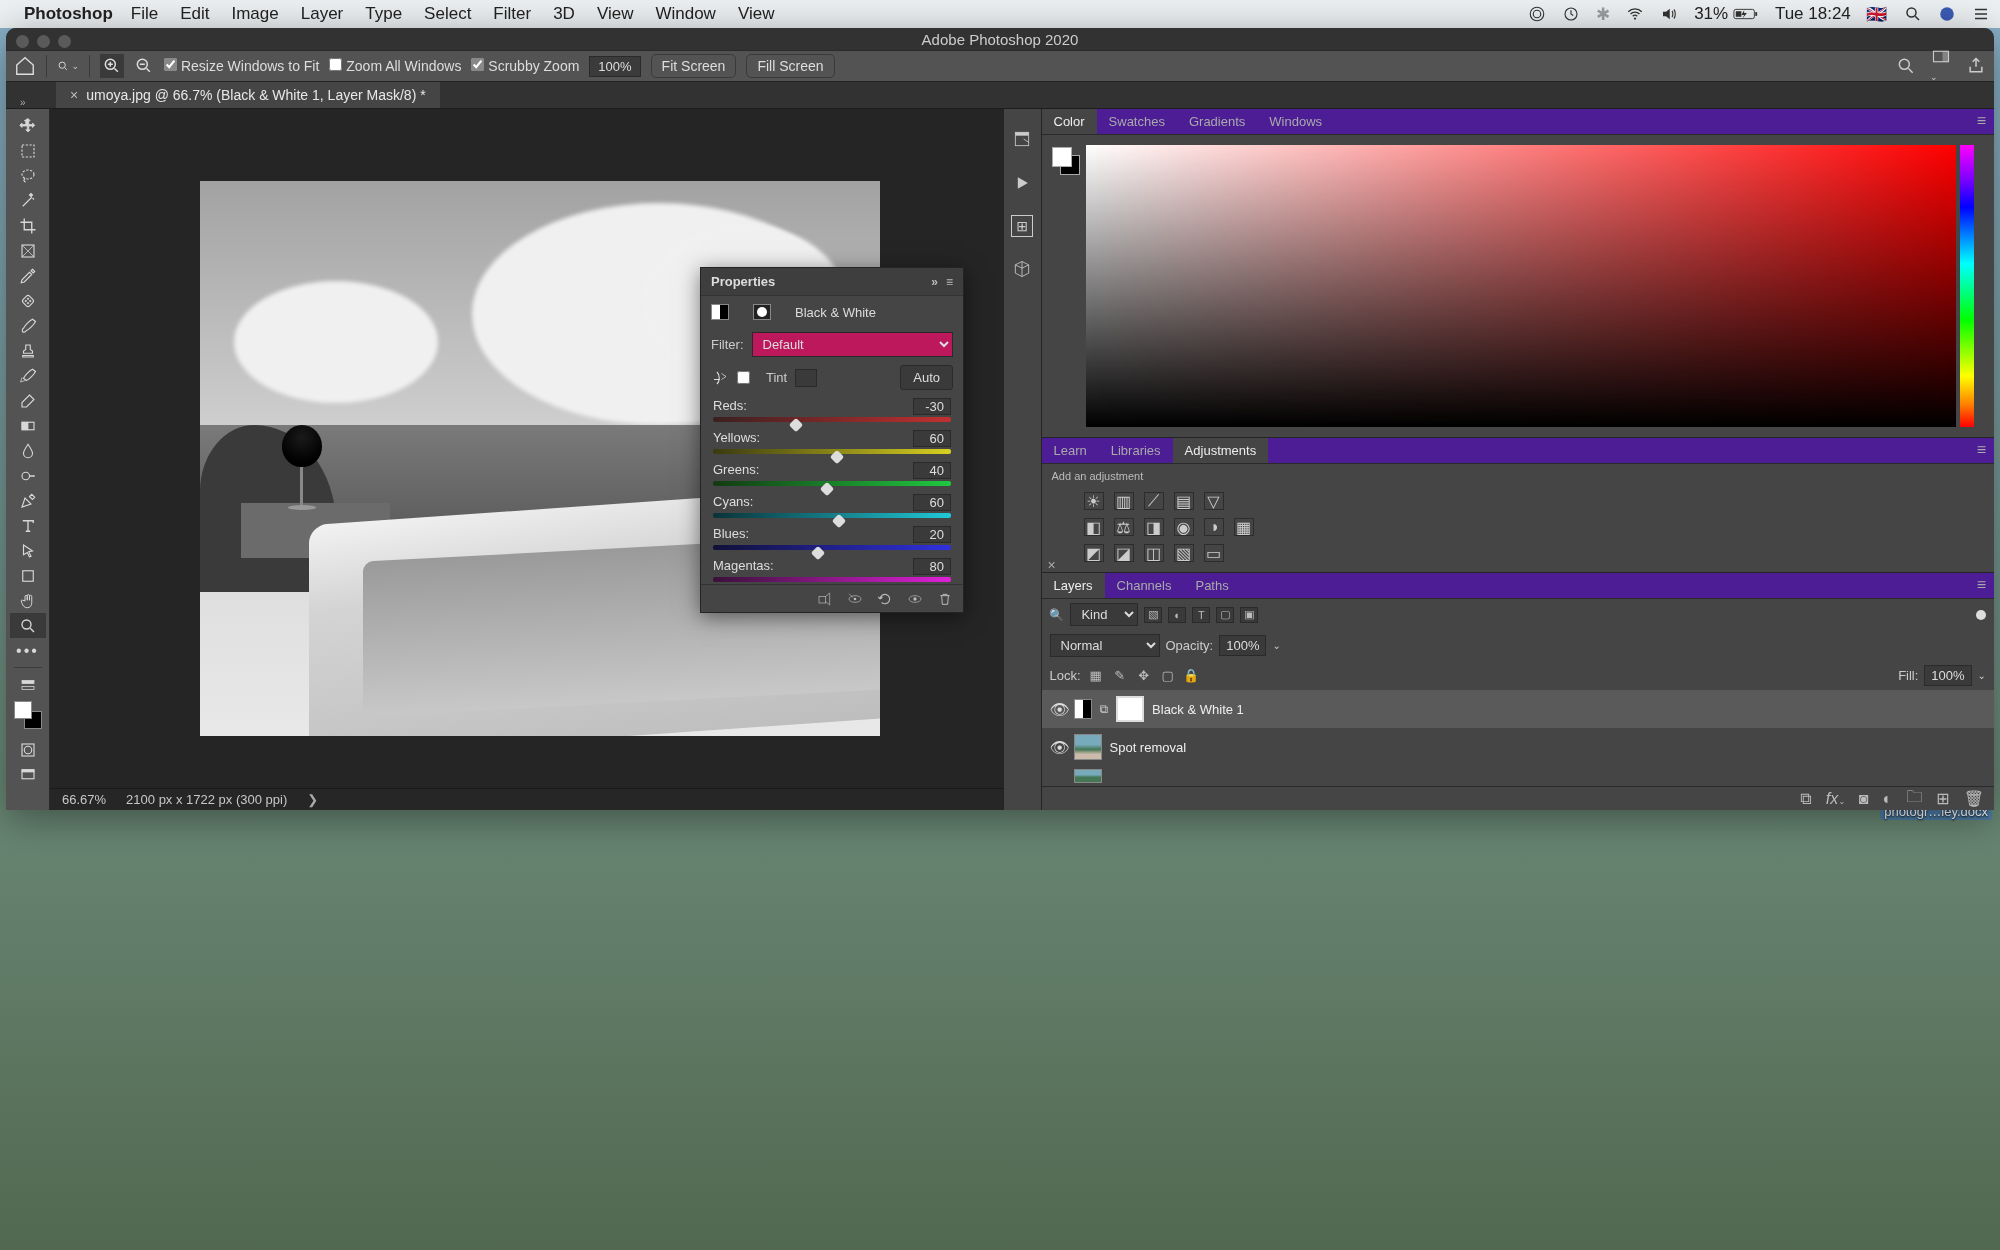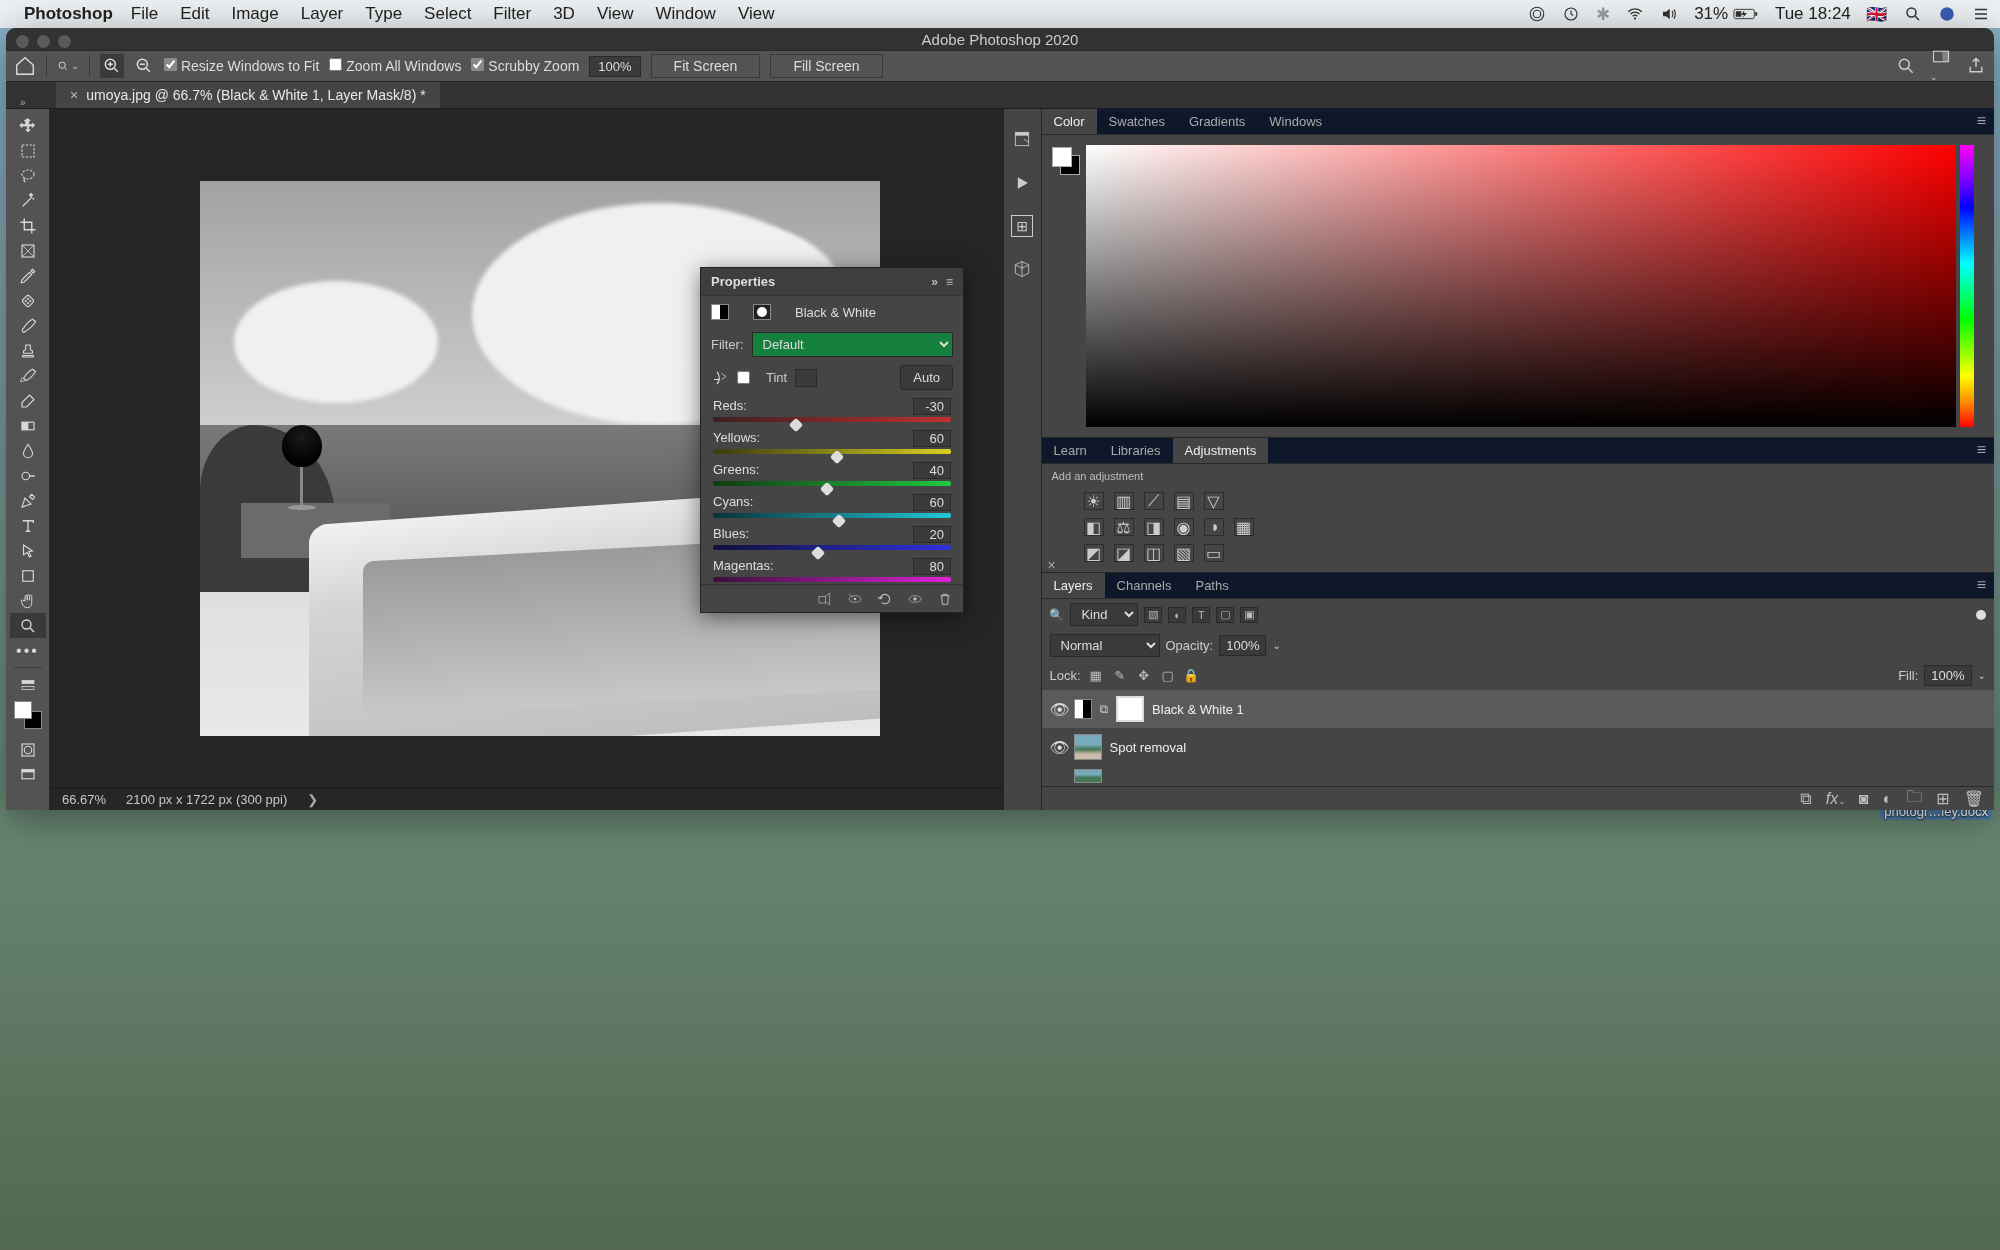--- a/index.html
+++ b/index.html
@@ -20,21 +20,21 @@
 .traffic-lights { position: absolute; left: 10px; top: 7px; display: flex; gap: 8px; }
 .traffic-lights span { width: 13px; height: 13px; border-radius: 50%; background: #5a5a5a; display: inline-block; }
 .ps-titlebar .title { color: #ccc; font-size: 15px; }
 
 
 .ps-options { height: 32px; background: #535353; border-top: 1px solid #2a2a2a; border-bottom: 1px solid #242424; display: flex; align-items: center; padding: 0 8px; gap: 10px; color: #ddd; font-size: 14px; }
 .ps-options .home-icon, .ps-options .zoom-tool-icon { width: 22px; height: 22px; display: flex; align-items: center; justify-content: center; }
 .ps-options .divider { width: 1px; height: 22px; background: #3a3a3a; }
 .ps-options input[type=checkbox]{ accent-color:#888; }
 .ps-options .field { background:#3b3b3b; border:1px solid #2a2a2a; color:#ddd; padding:2px 8px; font-size:13px; }
-.ps-options .button { background:#535353; border:1px solid #3a3a3a; color:#ddd; padding:3px 22px; font-size:14px; border-radius:0; }
+.ps-options .button { background:#535353; border:1px solid #3a3a3a; color:#ddd; padding:3px 10px; font-size:14px; border-radius:5px; }
 .ps-options .right-icons { margin-left:auto; display:flex; gap:14px; align-items:center; }
 
 
 .ps-tabbar { height: 28px; background: #323232; display: flex; align-items: flex-end; padding-left: 50px; border-bottom: 1px solid #1d1d1d; }
 .ps-tabbar .expand-icon { position:absolute; left:14px; margin-top:-16px; color:#aaa; font-size:10px;}
 .ps-tab { background: #454545; color: #e8e8e8; font-size: 14px; padding: 5px 14px; display: flex; align-items: center; gap: 8px; border-radius: 0; }
 .ps-tab .close { color:#bbb; font-size:14px;}
 
 
 .ps-main { flex:1; display:flex; background:#252525; position:relative; }
@@ -74,33 +74,33 @@
 .ps-properties { position:absolute; top:158px; left:694px; width:264px; background:#454545; border:1px solid #242424; box-shadow:0 4px 20px rgba(0,0,0,0.5); z-index:10; color:#ddd; font-size:13px;}
 .ps-properties .panel-header{ height:28px; display:flex; align-items:center; padding:0 10px; border-bottom:1px solid #333; font-weight:600; background:#3e3e3e;}
 .ps-properties .panel-header .spacer{flex:1;}
 .ps-properties .panel-header .collapse-icon,.ps-properties .panel-header .menu-icon{color:#bbb;font-size:12px;margin-left:8px;}
 .ps-properties .adj-header{ display:flex; align-items:center; gap:24px; padding:8px 10px;}
 .ps-properties .adj-header .adj-icon{ width:18px; height:16px; background:linear-gradient(to right,#fff 50%,#000 50%); border:1px solid #888;}
 .ps-properties .adj-header .mask-icon{ width:18px; height:16px; background:#222; border:1px solid #888; display:flex; align-items:center; justify-content:center;}
 .ps-properties .adj-header .mask-icon::after{content:""; width:10px; height:10px; background:#fff; border-radius:50%;}
 .ps-properties .row{ display:flex; align-items:center; padding:4px 10px; gap:8px;}
 .ps-properties .row label{ color:#ccc;}
-.ps-properties select{ flex:1; background:#15803d; border:1px solid #2a2a2a; color:#ddd; padding:3px 6px; font-size:13px;}
+.ps-properties select{ flex:1; background:#be185d; border:1px solid #2a2a2a; color:#ddd; padding:3px 6px; font-size:13px;}
 .ps-properties .auto-btn{background:#3a3a3a;border:1px solid #2a2a2a;color:#ddd;padding:4px 12px;border-radius:3px;font-size:13px;margin-left:auto;}
 .ps-properties .tint-swatch{width:22px;height:18px;background:#3a3a3a;border:1px solid #2a2a2a;}
 .ps-properties .slider-row{ padding:4px 12px;}
 .ps-properties .slider-row .labelrow{ display:flex; justify-content:space-between; font-size:13px; color:#ddd; margin-bottom:2px;}
 .ps-properties .slider-row .labelrow .val{ background:#3a3a3a; border:1px solid #2a2a2a; padding:0 6px; min-width:38px; text-align:right;}
 .ps-properties .slider-track{ height:5px; border-radius:2px; position:relative;}
 .ps-properties .slider-track .thumb{ position:absolute; top:3px; width:10px; height:10px; background:#ddd; border-radius:2px; transform:translateX(-50%) rotate(45deg);} 
 .ps-properties .panel-footer{ height:28px; border-top:1px solid #333; display:flex; align-items:center; justify-content:flex-end; gap:14px; padding:0 10px; color:#bbb;}
 .ps-properties .panel-footer svg{width:16px;height:16px;fill:#bbb;}
 
 
-.panel-tabs{ display:flex; height:26px; background:#0f172a; align-items:flex-end; border-bottom:1px solid #2a2a2a;}
+.panel-tabs{ display:flex; height:26px; background:#4c1d95; align-items:flex-end; border-bottom:1px solid #2a2a2a;}
 .panel-tabs .tab{ padding:5px 12px; color:#aaa; font-size:13px;}
 .panel-tabs .tab.active{ color:#eee; background:#454545;}
 .panel-tabs .menu-dots{ margin-left:auto; padding:4px 8px; color:#aaa;}
 .color-panel{ height:302px; padding:10px; position:relative;}
 .color-panel .fgbg{ position:absolute; left:10px; top:12px; width:28px; height:28px;}
 .color-panel .fgbg .fg{position:absolute;width:20px;height:20px;background:#fff;border:1px solid #aaa;top:0;left:0;}
 .color-panel .fgbg .bg{position:absolute;width:20px;height:20px;background:#000;border:1px solid #aaa;bottom:0;right:0;}
 .color-panel .picker{ position:absolute; left:44px; top:10px; right:38px; bottom:10px; background:linear-gradient(to bottom,rgba(0,0,0,0) 0%,#000 100%),linear-gradient(to right,#fff 0%,#ff0000 100%);}
 .color-panel .hue{ position:absolute; right:20px; top:10px; width:14px; bottom:10px; background:linear-gradient(to bottom,#ff00ff 0%,#8000ff 12%,#0000ff 22%,#0080ff 32%,#00ffff 42%,#00ff80 52%,#00ff00 62%,#80ff00 72%,#ffff00 82%,#ff8000 92%,#ff0000 100%);}
 

